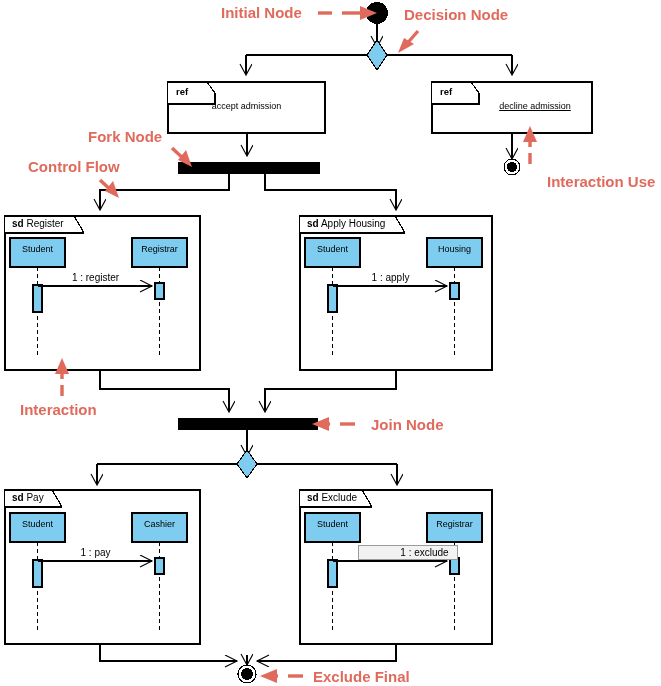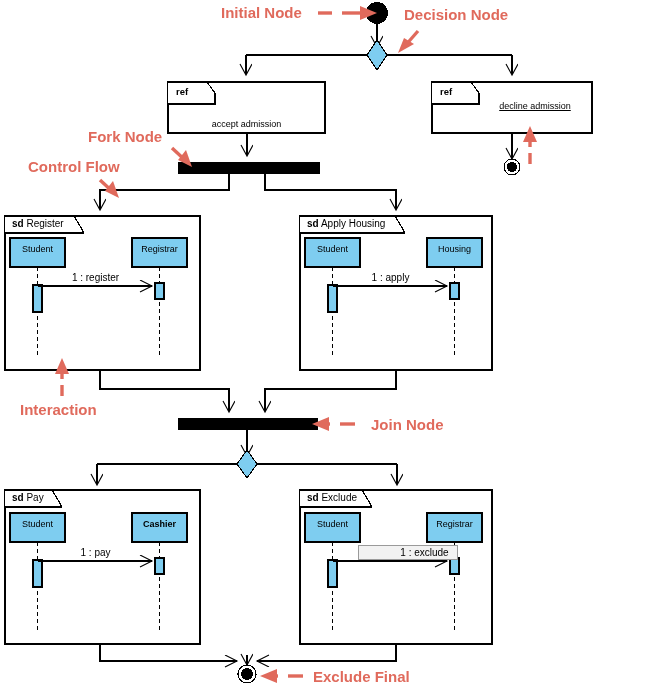--- a/index.html
+++ b/index.html
@@ -194,26 +194,27 @@
       <polygon points="398,53 414,44 404,38"></polygon>
       <polygon points="192,167 186,150 178,160"></polygon>
       <polygon points="119,198 113,181 105,191"></polygon>
     </g>
   </svg>
 
   <div class="anno" style="left:221px;top:4px;">Initial Node</div>
   <div class="anno" style="left:404px;top:6px;">Decision Node</div>
   <div class="anno" style="left:88px;top:128px;">Fork Node</div>
   <div class="anno" style="left:28px;top:158px;">Control Flow</div>
+  <div class="anno" style="left:547px;top:173px;">Interaction Use</div>
   <div class="anno" style="left:20px;top:401px;">Interaction</div>
   <div class="anno" style="left:371px;top:416px;">Join Node</div>
   <div class="anno" style="left:313px;top:668px;">Exclude Final</div>
 
   <div class="reflbl" style="left:176px;top:86px;">ref</div>
-  <div class="refname" style="left:168px;top:101px;width:157px;margin-top:18px;">accept admission</div>
+  <div class="refname" style="left:168px;top:101px;width:157px;">accept admission</div>
 
   <div class="reflbl" style="left:440px;top:86px;">ref</div>
   <div class="refname" style="left:455px;top:101px;width:160px;text-decoration:underline;">decline admission</div>
 
   <div class="framelbl" style="left:12px;top:218px;">
     <b>sd</b> <span>Register</span>
   </div>
   <div class="framelbl" style="left:307px;top:218px;">
     <b>sd</b> <span>Apply Housing</span>
   </div>
@@ -224,21 +225,21 @@
     <b>sd</b> <span>Exclude</span>
   </div>
 
   <div class="actorlbl" style="left:10px;top:244px;">Student</div>
   <div class="actorlbl" style="left:132px;top:244px;">Registrar</div>
 
   <div class="actorlbl" style="left:305px;top:244px;">Student</div>
   <div class="actorlbl" style="left:427px;top:244px;">Housing</div>
 
   <div class="actorlbl" style="left:10px;top:519px;">Student</div>
-  <div class="actorlbl" style="left:132px;top:519px;font-weight:bold;">Cashier</div>
+  <div class="actorlbl" style="left:132px;top:519px;">Cashier</div>
 
   <div class="actorlbl" style="left:305px;top:519px;">Student</div>
   <div class="actorlbl" style="left:427px;top:519px;">Registrar</div>
 
   <div class="msglbl" style="left:63px;top:272px;width:65px;">1 : register</div>
   <div class="msglbl" style="left:358px;top:272px;width:65px;">1 : apply</div>
   <div class="msglbl" style="left:63px;top:547px;width:65px;">1 : pay</div>
   <div class="msglbl boxed" style="left:358px;top:545px;width:57px;padding-left:37px;">1 : exclude</div>
 
 </div>

